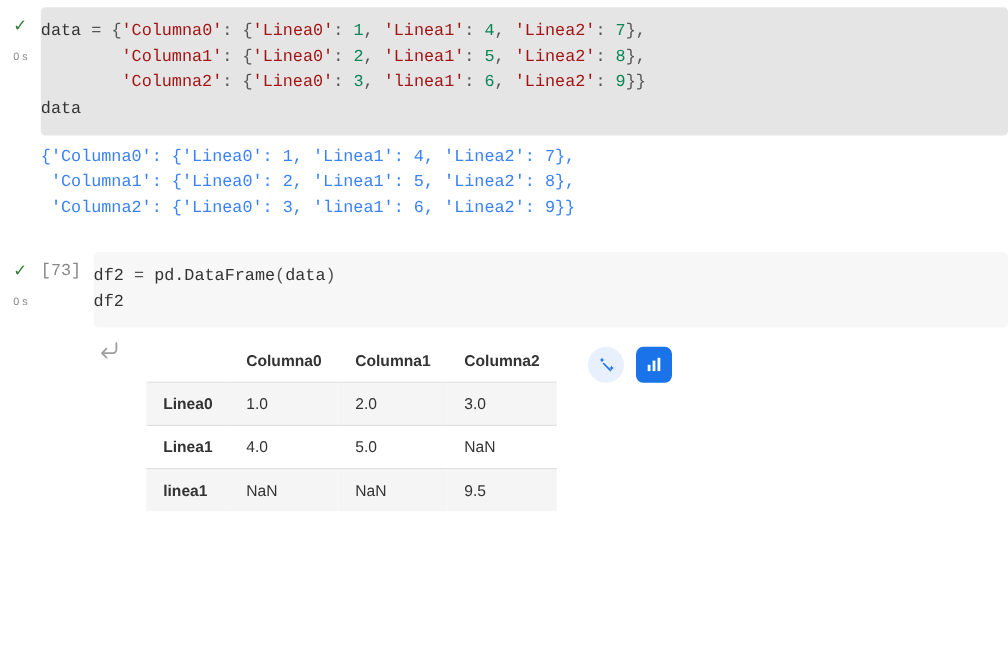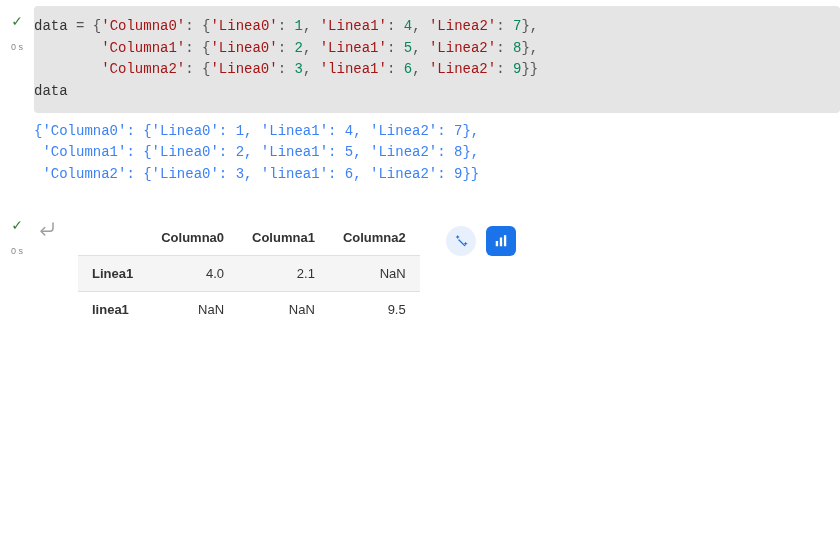--- a/index.html
+++ b/index.html
@@ -72,21 +72,21 @@
     white-space: pre;
     margin-top: 8px;
     color: #3b82f6;
   }
   .out-row { display:flex; align-items:flex-start; padding-top:10px; }
   .out-icon {
     width: 44px; flex:0 0 44px; color:#9e9e9e; font-size:16px; padding-left:4px;
   }
   .df-wrap { display:flex; align-items:flex-start; gap:16px; }
   table.df { border-collapse: collapse; font-family: Arial, sans-serif; font-size: 13px; }
-  table.df th, table.df td { padding: 10px 14px; text-align: right; border-top:1px solid #e0e0e0; }
+  table.df th, table.df td { padding: 10px 14px; text-align: left; border-top:1px solid #e0e0e0; }
   table.df thead th { border-top:none; font-weight:700; color:#333;}
   table.df tbody th { text-align:left; font-weight:700; }
   table.df thead th:first-child { text-align:left; }
   table.df tbody tr:nth-child(odd) { background:#f5f5f5; }
   .df-tools { display:flex; gap:10px; margin-left:10px; margin-top:6px;}
   .tool-btn {
     width:30px; height:30px; border-radius:50%; display:flex; align-items:center; justify-content:center;
     cursor:pointer; background:#e8f0fe; color:#1a73e8; font-size:14px;
   }
   .tool-btn2 {
@@ -113,44 +113,55 @@
  'Columna1': {'Linea0': 2, 'Linea1': 5, 'Linea2': 8},
  'Columna2': {'Linea0': 3, 'linea1': 6, 'Linea2': 9}}</div>
   </div>
 </div>
 
 <div class="cell">
   <div class="gutter">
     <div class="check">✓</div>
     <div class="time">0 s</div>
   </div>
+  <div class="exec">[73]</div>
   <div class="cellbody">
+    <div class="code-area sel">
+<pre class="code"><span class="tok-v">df2</span><span class="tok-o"> = </span><span class="tok-v">pd.DataFrame</span><span class="tok-p">(</span><span class="tok-v">data</span><span class="tok-p">)</span>
+<span class="tok-v">df2</span></pre>
+    </div>
 
     <div class="out-row">
       <div class="out-icon">
         <svg width="18" height="18" viewBox="0 0 24 24" fill="none" stroke="#9e9e9e" stroke-width="2" stroke-linecap="round" stroke-linejoin="round">
           <polyline points="9 10 4 15 9 20"></polyline>
           <path d="M20 4v7a4 4 0 0 1-4 4H5"></path>
         </svg>
       </div>
       <div class="df-wrap">
         <table class="df">
           <thead>
             <tr>
               <th></th>
               <th>Columna0</th>
               <th>Columna1</th>
               <th>Columna2</th>
             </tr>
           </thead>
           <tbody>
             <tr>
+              <th>Linea0</th>
+              <td>1.0</td>
+              <td>2.0</td>
+              <td>3.0</td>
+            </tr>
+            <tr>
               <th>Linea1</th>
               <td>4.0</td>
-              <td>2.1</td>
+              <td>5.0</td>
               <td>NaN</td>
             </tr>
             <tr>
               <th>linea1</th>
               <td>NaN</td>
               <td>NaN</td>
               <td>9.5</td>
             </tr>
           </tbody>
         </table>

